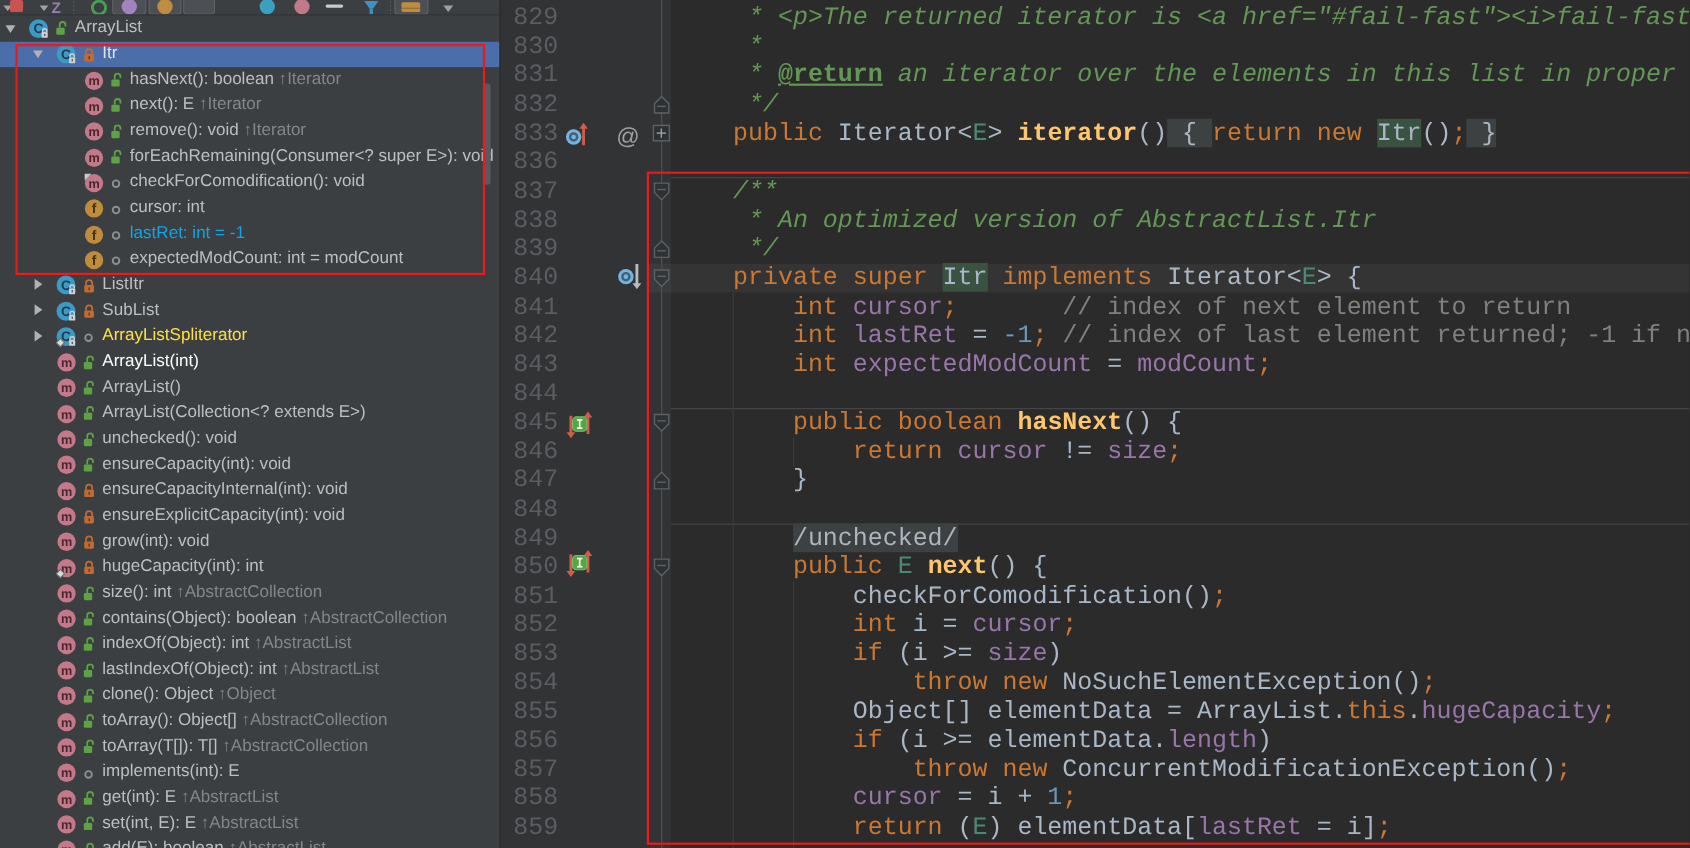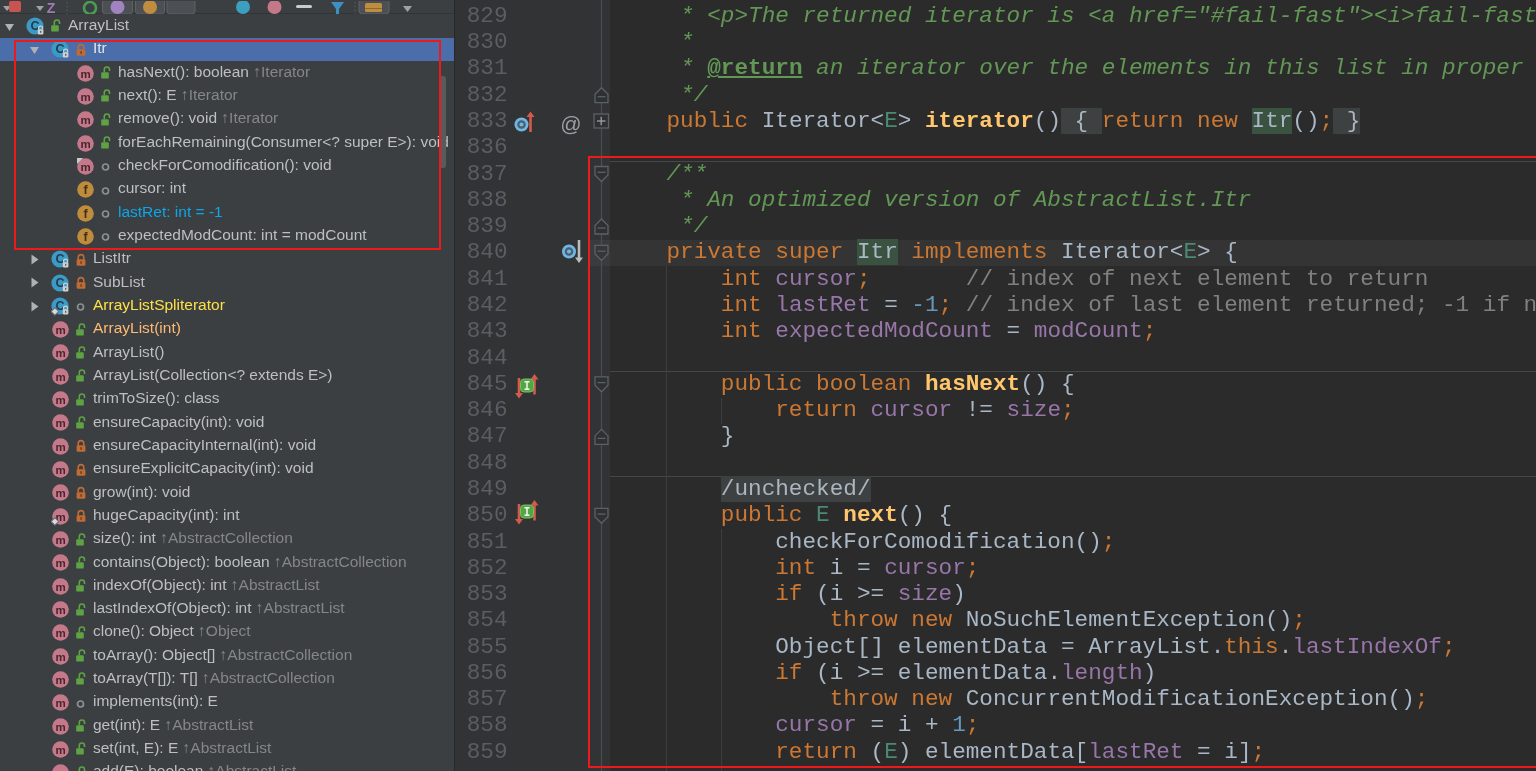--- a/index.html
+++ b/index.html
@@ -85,21 +85,21 @@
         <i class="k">public</i> <i class="k">boolean</i> <i class="y">hasNext</i>() {
             <i class="k">return</i> <i class="f">cursor</i> != <i class="f">size</i><i class="k">;</i>
         }
 
         <i class="fold">/unchecked/</i>
         <i class="k">public</i> <i class="e">E</i> <i class="y">next</i>() {
             checkForComodification()<i class="k">;</i>
             <i class="k">int</i> i = <i class="f">cursor</i><i class="k">;</i>
             <i class="k">if</i> (i &gt;= <i class="f">size</i>)
                 <i class="k">throw</i> <i class="k">new</i> NoSuchElementException()<i class="k">;</i>
-            Object[] elementData = ArrayList.<i class="k">this</i>.<i class="f">lastIndexOf</i><i class="k">;</i>
+            Object[] elementData = ArrayList.<i class="k">this</i>.<i class="f">hugeCapacity</i><i class="k">;</i>
             <i class="k">if</i> (i &gt;= elementData.<i class="f">length</i>)
                 <i class="k">throw</i> <i class="k">new</i> ConcurrentModificationException()<i class="k">;</i>
             <i class="f">cursor</i> = i + <i class="n">1</i><i class="k">;</i>
             <i class="k">return</i> (<i class="e">E</i>) elementData[<i class="f">lastRet</i> = i]<i class="k">;</i></pre>
  <svg id="foldstrip" style="position:absolute;left:0;top:0" width="1536" height="771" viewBox="0 0 1536 771">
 <line x1="601.5" y1="0" x2="601.5" y2="771" stroke="#4A4D50" stroke-width="1.3"></line>
 <path d="M595 102.7 H608 V94.2 L601.5 87.7 L595 94.2 Z" fill="#2E3133" stroke="#5C6164" stroke-width="1.3"></path>
       <line x1="597.5" y1="96.7" x2="605.5" y2="96.7" stroke="#5C6164" stroke-width="1.3"></line>
 <rect x="594" y="114" width="14.5" height="14" fill="#2E3133" stroke="#5C6164" stroke-width="1.3"></rect>
       <line x1="597" y1="121" x2="605.5" y2="121" stroke="#9DA0A2" stroke-width="1.3"></line>
@@ -350,21 +350,21 @@
         </div>
 <div class="trow">
           <span class="ab" style="left:50.5px;top:2.6px"><svg width="20" height="20" viewBox="0 0 20 20">
               <circle cx="9.5" cy="9.5" r="8.3" fill="#C4798A"></circle>
               <text x="9.5" y="13.6" font-family="Liberation Sans" font-size="11.5" font-weight="bold" fill="#48262F" text-anchor="middle">m</text>
             </svg></span>
           <span class="ab" style="left:75.0px;top:5px"><svg width="12" height="14" viewBox="0 0 12 14">
               <path d="M4.3 6.2 V3.6 a2.6 2.6 0 0 1 5.2 0 V5" fill="none" stroke="#5DA344" stroke-width="1.6"></path>
               <rect x="1.2" y="6.2" width="7.6" height="6.4" rx="1.2" fill="#5DA344"></rect>
             </svg></span>
-          <span class="ab tt" style="left:93.0px;color:#fdba74">ArrayList(int)</span>
+          <span class="ab tt" style="left:93.0px;color:#ffffff">ArrayList(int)</span>
         </div>
 <div class="trow">
           <span class="ab" style="left:50.5px;top:2.6px"><svg width="20" height="20" viewBox="0 0 20 20">
               <circle cx="9.5" cy="9.5" r="8.3" fill="#C4798A"></circle>
               <text x="9.5" y="13.6" font-family="Liberation Sans" font-size="11.5" font-weight="bold" fill="#48262F" text-anchor="middle">m</text>
             </svg></span>
           <span class="ab" style="left:75.0px;top:5px"><svg width="12" height="14" viewBox="0 0 12 14">
               <path d="M4.3 6.2 V3.6 a2.6 2.6 0 0 1 5.2 0 V5" fill="none" stroke="#5DA344" stroke-width="1.6"></path>
               <rect x="1.2" y="6.2" width="7.6" height="6.4" rx="1.2" fill="#5DA344"></rect>
             </svg></span>
@@ -383,21 +383,21 @@
         </div>
 <div class="trow">
           <span class="ab" style="left:50.5px;top:2.6px"><svg width="20" height="20" viewBox="0 0 20 20">
               <circle cx="9.5" cy="9.5" r="8.3" fill="#C4798A"></circle>
               <text x="9.5" y="13.6" font-family="Liberation Sans" font-size="11.5" font-weight="bold" fill="#48262F" text-anchor="middle">m</text>
             </svg></span>
           <span class="ab" style="left:75.0px;top:5px"><svg width="12" height="14" viewBox="0 0 12 14">
               <path d="M4.3 6.2 V3.6 a2.6 2.6 0 0 1 5.2 0 V5" fill="none" stroke="#5DA344" stroke-width="1.6"></path>
               <rect x="1.2" y="6.2" width="7.6" height="6.4" rx="1.2" fill="#5DA344"></rect>
             </svg></span>
-          <span class="ab tt" style="left:93.0px;color:#BDBFC1">trimToSize(): class</span>
+          <span class="ab tt" style="left:93.0px;color:#BDBFC1">unchecked(): void</span>
         </div>
 <div class="trow">
           <span class="ab" style="left:50.5px;top:2.6px"><svg width="20" height="20" viewBox="0 0 20 20">
               <circle cx="9.5" cy="9.5" r="8.3" fill="#C4798A"></circle>
               <text x="9.5" y="13.6" font-family="Liberation Sans" font-size="11.5" font-weight="bold" fill="#48262F" text-anchor="middle">m</text>
             </svg></span>
           <span class="ab" style="left:75.0px;top:5px"><svg width="12" height="14" viewBox="0 0 12 14">
               <path d="M4.3 6.2 V3.6 a2.6 2.6 0 0 1 5.2 0 V5" fill="none" stroke="#5DA344" stroke-width="1.6"></path>
               <rect x="1.2" y="6.2" width="7.6" height="6.4" rx="1.2" fill="#5DA344"></rect>
             </svg></span>

